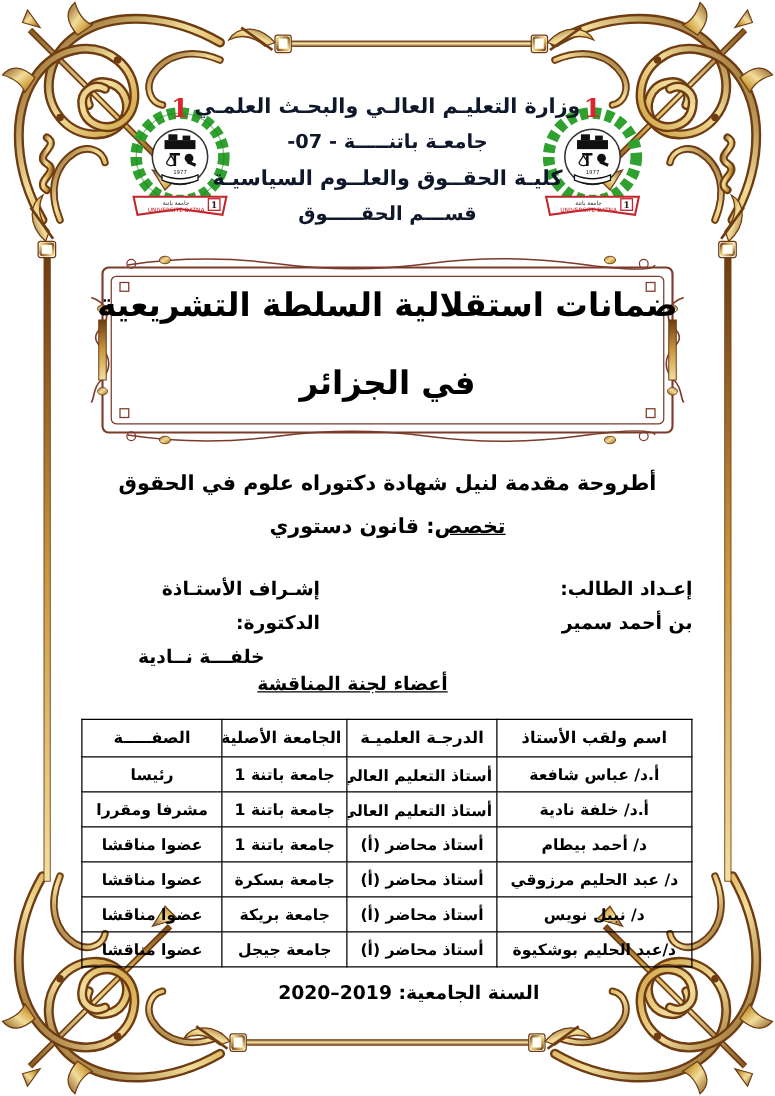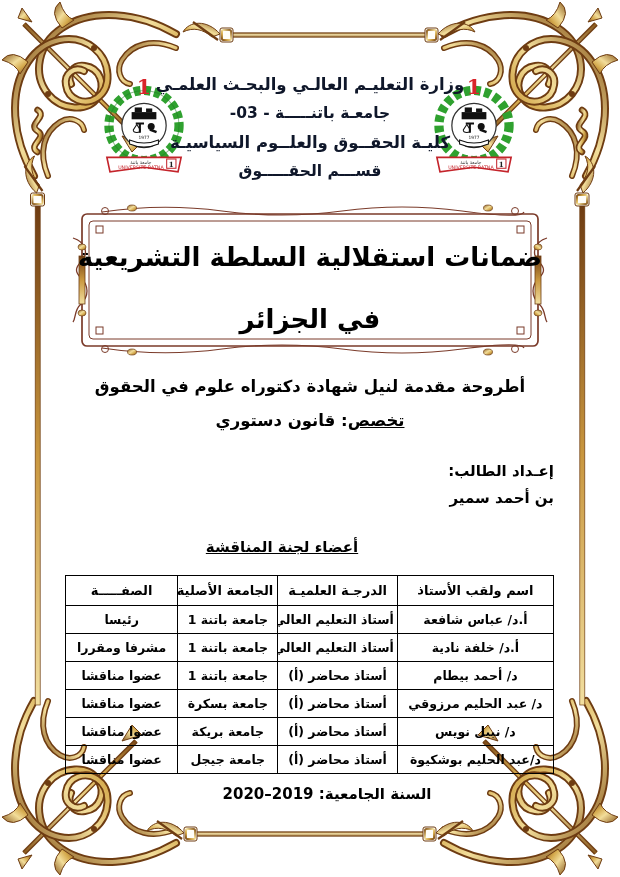--- a/index.html
+++ b/index.html
@@ -12,21 +12,21 @@
 
   
   .hdr-text{position:absolute;left:150px;top:70px;width:320px;text-align:center;}
   .hdr-text .l1{font-size:16.5px;line-height:29px;}
   .hdr-text .l2{font-size:15.5px;line-height:29px;}
   .logo-left{position:absolute;left:92px;top:76px;}
   .logo-right{position:absolute;left:422px;top:76px;}
 
   
   .title-frame{position:absolute;left:72px;top:202px;width:476px;height:156px;}
-  .title-text{position:absolute;left:0;top:24px;width:476px;text-align:center;}
+  .title-text{position:absolute;left:0;top:12px;width:476px;text-align:center;}
   .title-text div{font-size:26px;font-weight:700;line-height:62px;white-space:nowrap;}
 
   
   .thesis{position:absolute;left:0;top:372px;width:620px;text-align:center;}
   .thesis .t1{font-size:16.5px;font-weight:700;line-height:30px;}
   .thesis .t2{font-size:16.5px;font-weight:700;line-height:30px;margin-top:4px;}
   .u{text-decoration:underline;}
 
   
   .people{position:absolute;left:66px;top:458px;width:488px;display:flex;
@@ -198,21 +198,21 @@
         <path d="M14,79 L86,79 L83,93 L50,88.5 L17,93 Z" fill="#ffffff" stroke="#c4242b" stroke-width="1.6"></path>
         <text x="47" y="85" font-size="4.6" text-anchor="middle" fill="#333" font-family="DejaVu Sans, sans-serif">جامعة باتنة</text>
         <text x="47" y="90.5" font-size="4.6" text-anchor="middle" fill="#c4242b" font-family="DejaVu Sans, sans-serif">UNIVERSITE BATNA</text>
         <rect x="72" y="80.5" width="9" height="9" fill="#ffffff" stroke="#c4242b" stroke-width="1"></rect>
         <text x="76.5" y="87.8" font-size="7" font-weight="bold" text-anchor="middle" fill="#222" font-family="DejaVu Serif, serif">1</text>
       </g>
     </svg>
 
     <div class="hdr-text b">
       <div class="l1">وزارة التعليـم العالـي والبحـث العلمـي</div>
-      <div class="l2">جامعـة باتنـــــة - 03-</div>
+      <div class="l2">جامعـة باتنـــــة - 07-</div>
       <div class="l1">كليـة الحقــوق والعلــوم السياسيـة</div>
       <div class="l2">قســـم الحقـــــوق</div>
     </div>
 
     <div class="title-frame">
       <svg width="476" height="156" viewBox="0 0 476 156">
         <rect x="10" y="12" width="456" height="132" rx="5" fill="none" stroke="#7b3b2a" stroke-width="1.7"></rect>
         <rect x="17" y="19" width="442" height="118" rx="4" fill="none" stroke="#7b3b2a" stroke-width="1"></rect>
         <path d="M30,10 Q90,1 150,9 T270,9 T390,9 T452,10" fill="none" stroke="#7b3b2a" stroke-width="1.2"></path>
         <path d="M30,146 Q90,155 150,147 T270,147 T390,147 T452,146" fill="none" stroke="#7b3b2a" stroke-width="1.2"></path>
@@ -250,20 +250,24 @@
     <div class="thesis rtl">
       <div class="t1">أطروحة مقدمة لنيل شهادة دكتوراه علوم في الحقوق</div>
       <div class="t2"><span class="u">تخصص</span><span>: </span><span>قانون دستوري</span></div>
     </div>
 
     <div class="people">
       <div class="student">
         <div>إعـداد الطالب:</div>
         <div>بن أحمد سمير</div>
       </div>
+      <div class="supervisor">
+        <div class="lab">إشـراف الأستـاذة الدكتورة:</div>
+        <div class="nam">خلفـــة نــادية</div>
+      </div>
     </div>
 
     <div class="committee-heading rtl">أعضاء لجنة المناقشة</div>
 
     <table class="jury">
       <colgroup>
         <col class="c-name">
           <col class="c-degree">
           <col class="c-univ">
           <col class="c-role">

